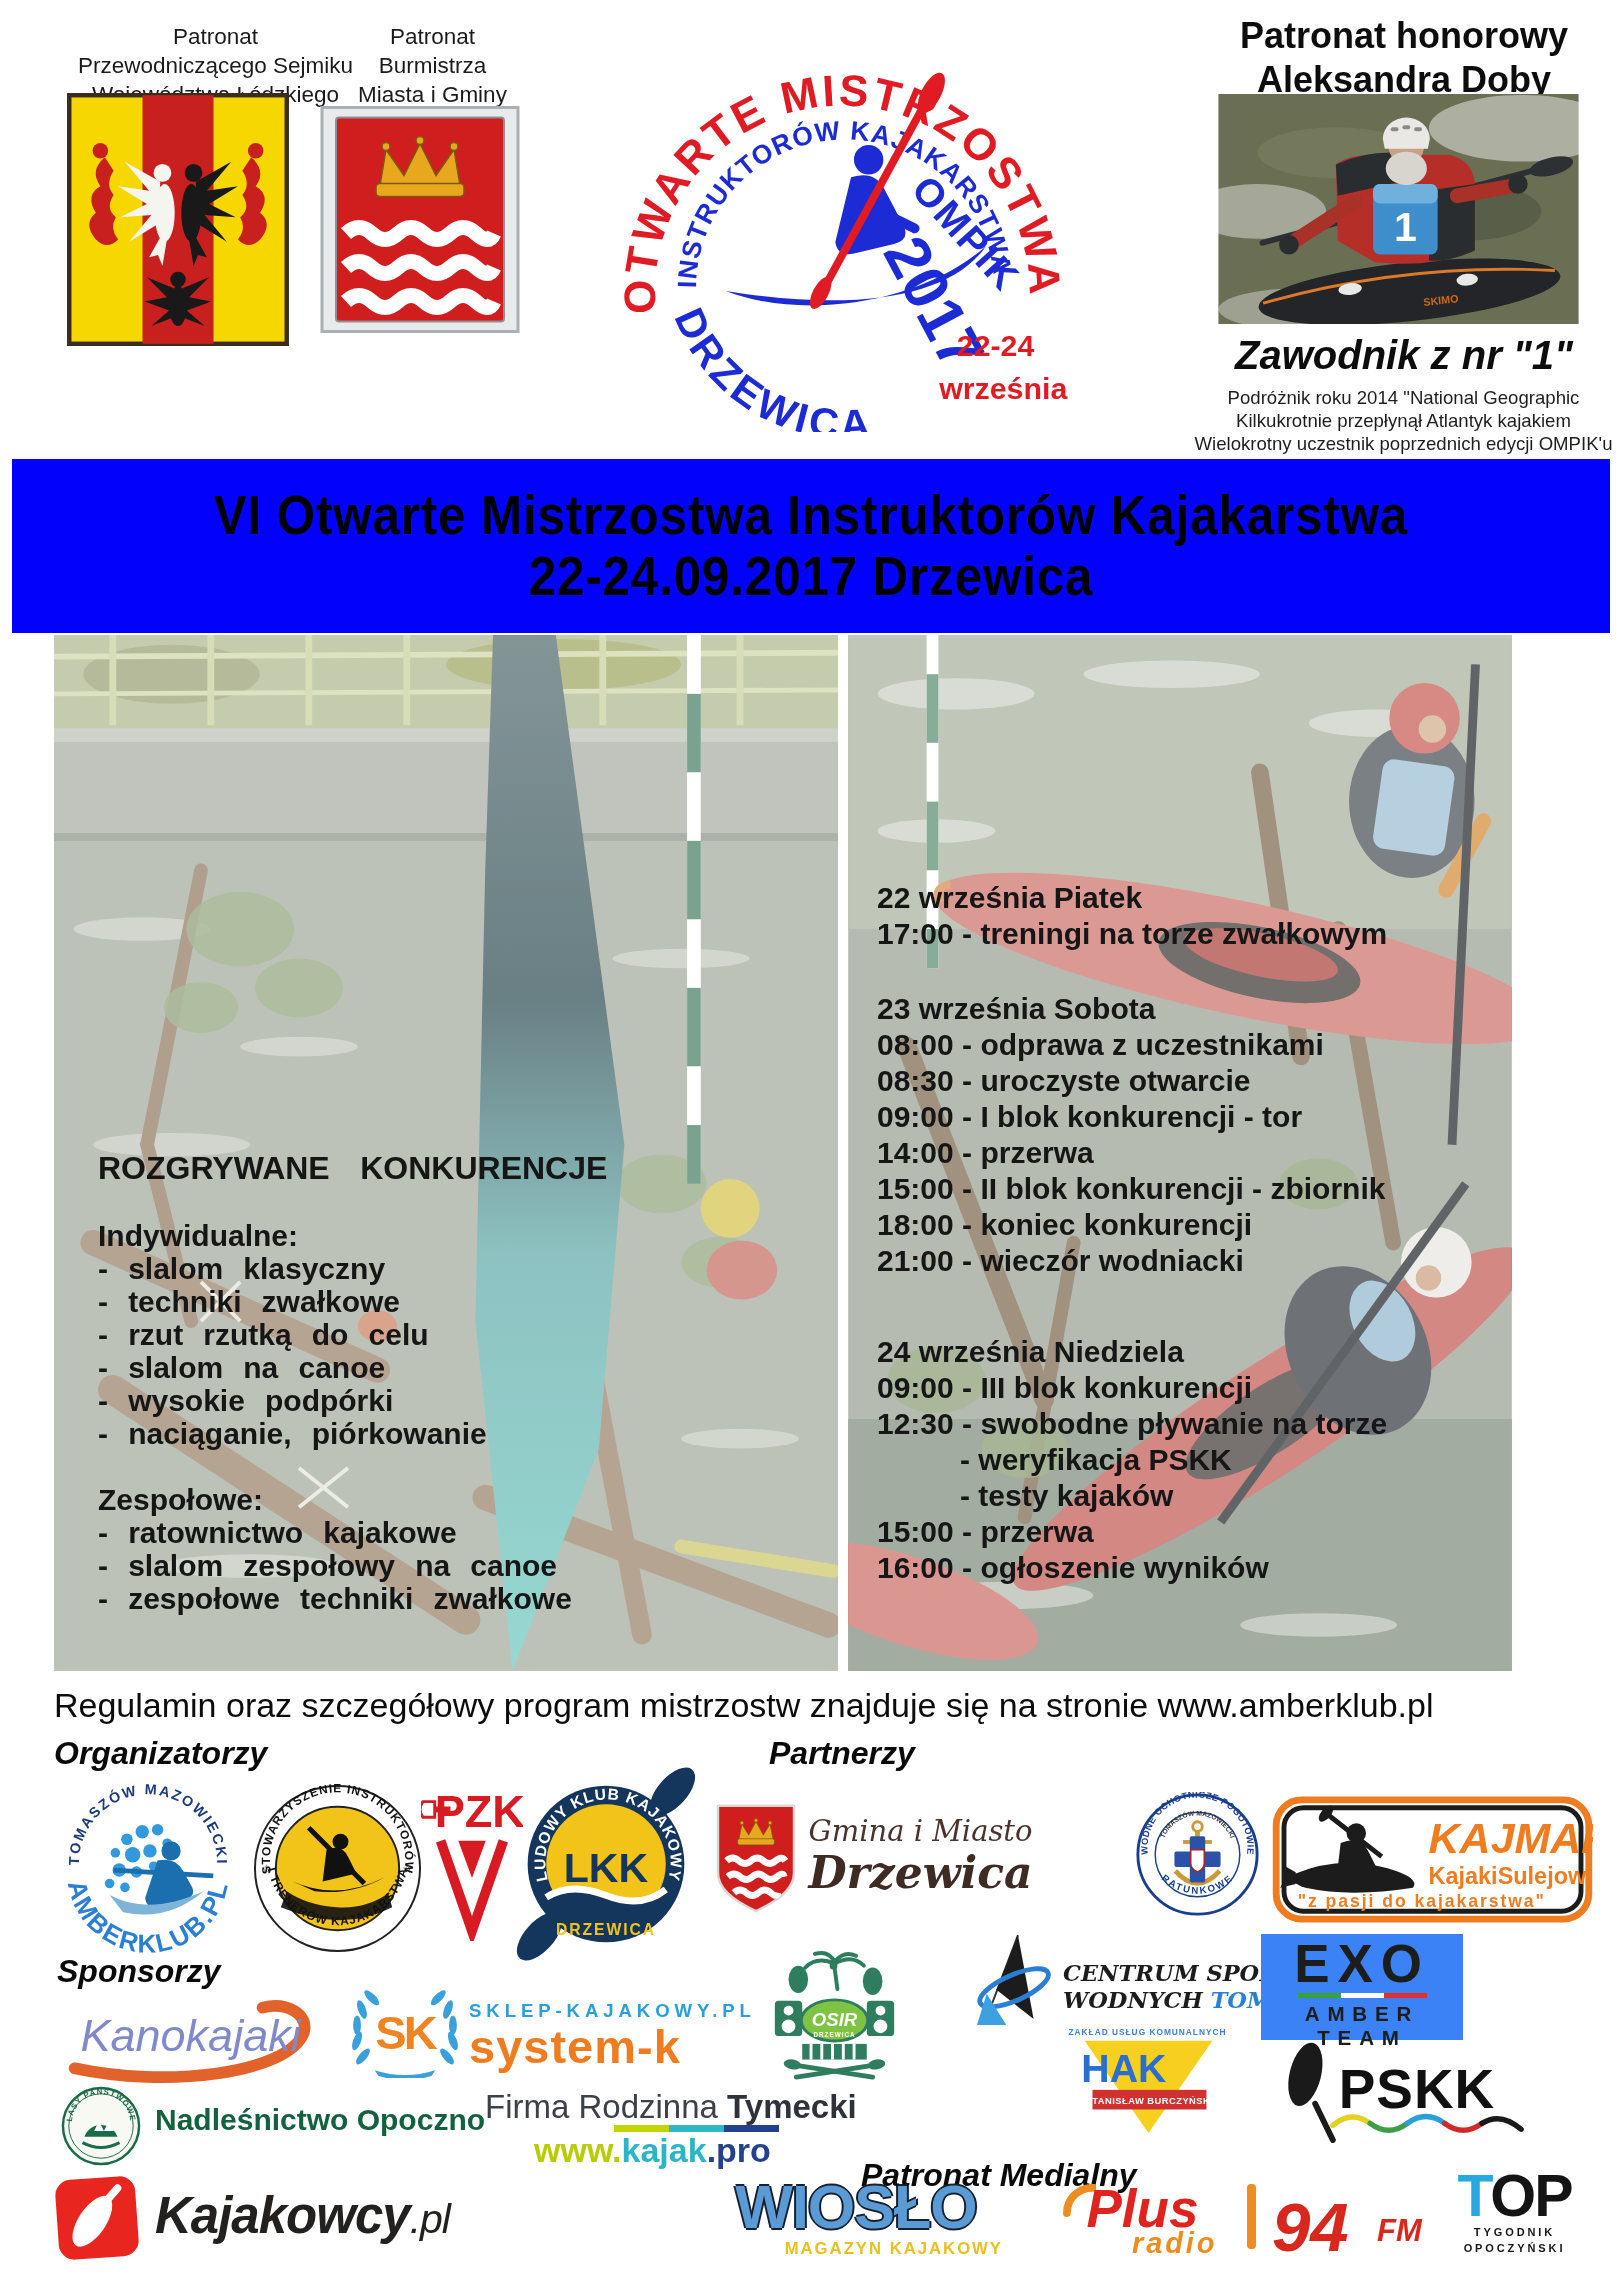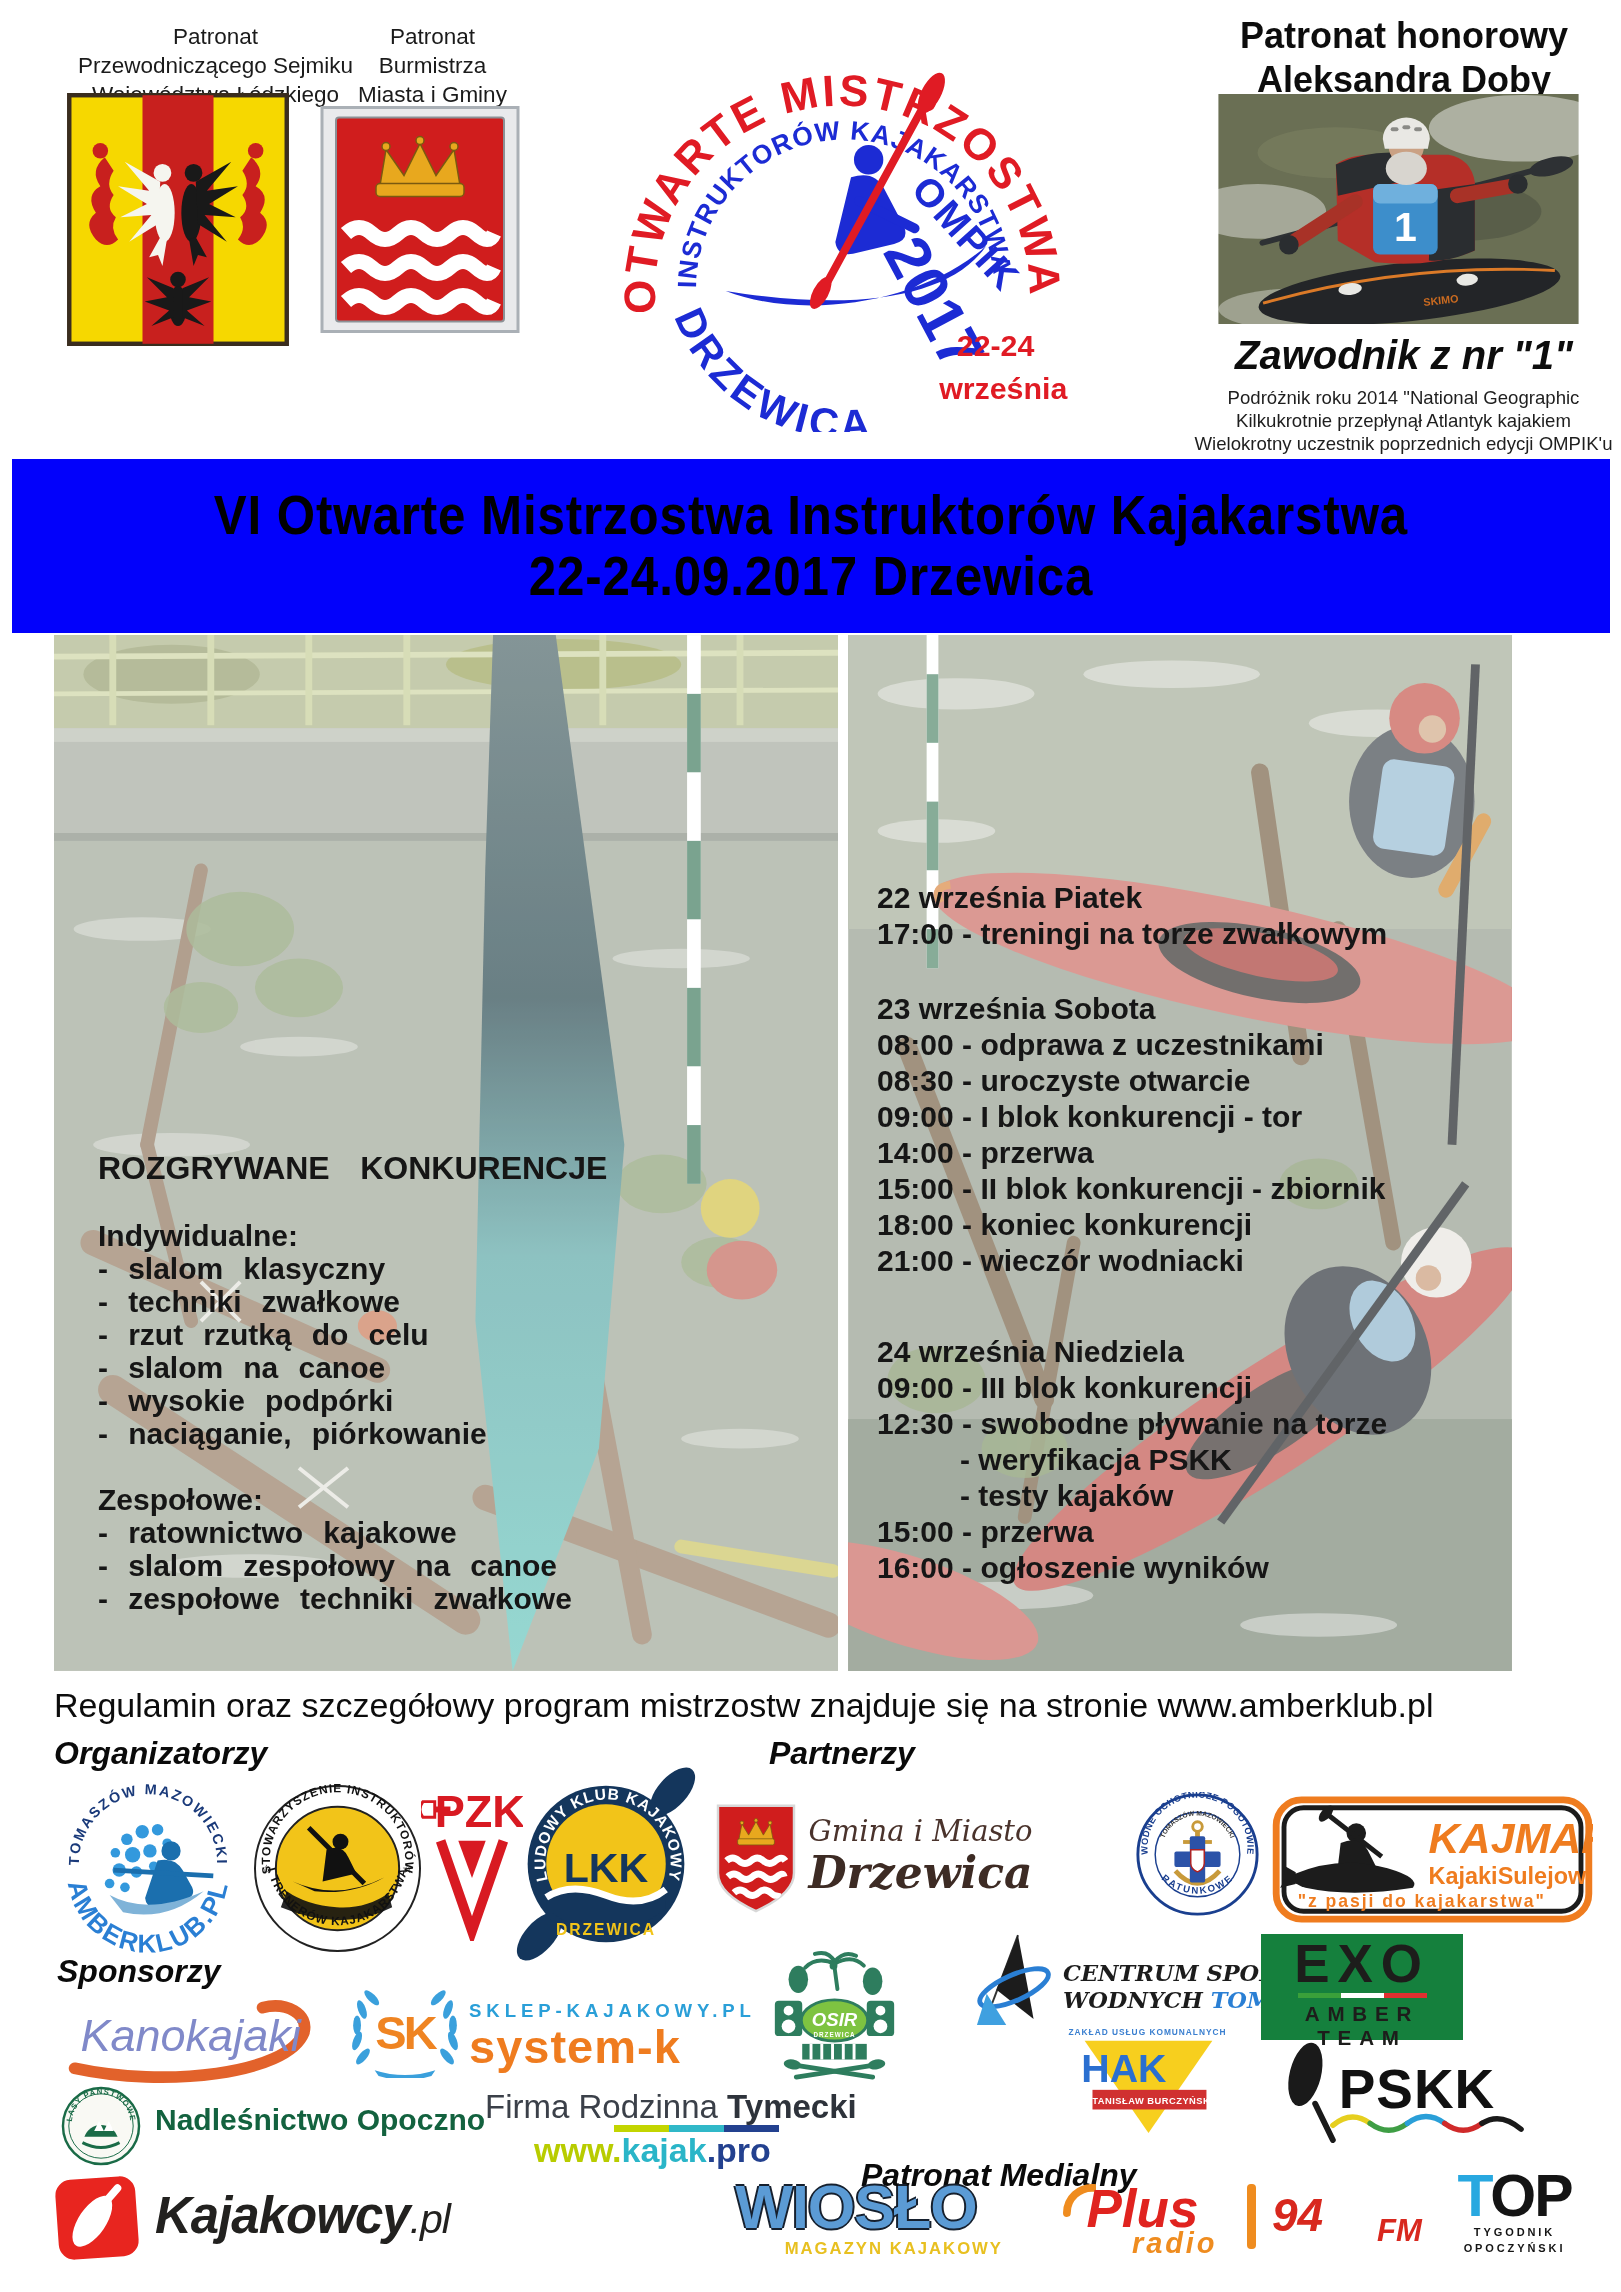--- a/index.html
+++ b/index.html
@@ -66,21 +66,21 @@
   .logo-kanokajaki{left:57px;top:1988px;width:279px;height:98px;}
   .logo-sk{left:345px;top:1988px;width:120px;height:90px;}
   .logo-systemk{left:469px;top:2000px;width:294px;}
   .logo-systemk .s1{font-size:18.6px;font-weight:bold;color:#2a9fd8;letter-spacing:4.9px;}
   .logo-systemk .s2{font-size:47px;font-weight:bold;color:#ef7c1f;letter-spacing:1px;line-height:49px;}
   .logo-osir{left:755px;top:1950px;width:159px;height:133px;}
   .logo-csw{left:975px;top:1933px;width:294px;height:94px;}
   .csw-text{position:absolute;left:88px;top:27.4px;font-family:"DejaVu Serif",serif;
             font-style:italic;font-weight:bold;font-size:22.5px;line-height:26.5px;color:#1c1c1c;white-space:nowrap;}
   .csw-text .blue{color:#2a7fd4;}
-  .logo-exo{left:1261px;top:1934px;width:202px;height:106px;background:#15803d;text-align:center;}
+  .logo-exo{left:1261px;top:1934px;width:202px;height:106px;background:#3b82f6;text-align:center;}
   .exo-name{font-size:53px;font-weight:800;color:#1d1d1b;letter-spacing:7.8px;line-height:55px;margin-top:2px;}
   .exo-bar{width:129px;height:4.9px;margin:2px auto 3.9px auto;display:flex;}
   .exo-bar div{flex:1;}
   .exo-team{font-size:20.6px;font-weight:bold;color:#1d1d1b;letter-spacing:7.8px;}
   .logo-hak{left:1063px;top:2025px;width:169px;height:112px;}
   .logo-pskk{left:1274px;top:2039px;width:253px;height:104px;}
   .logo-lasy{left:61px;top:2086px;width:80px;height:80px;}
   .logo-nadl{left:155px;top:2103px;font-size:30px;font-weight:bold;color:#13623f;}
   .logo-tymecki{left:485px;top:2088px;font-size:33px;color:#3b4049;}
   .logo-tymecki b{font-weight:bold;color:#2e333b;}
@@ -97,21 +97,21 @@
   .kw-text .pl{font-weight:400;font-size:41px;}
   .logo-wioslo{left:709px;top:2176px;width:294px;text-align:center;}
   .wioslo-name{font-size:61px;font-weight:800;line-height:63px;color:#5b9bd5;letter-spacing:-1px;
                text-shadow:2px 0 0 #16202e,-2px 0 0 #16202e,0 2px 0 #16202e,0 -2px 0 #16202e;}
   .wioslo-sub{font-size:16.7px;font-weight:bold;color:#e8c020;letter-spacing:2px;text-align:right;}
   .logo-plus{left:1063px;top:2172px;width:176px;height:84px;}
   .plus-name{position:absolute;left:23.5px;top:5.9px;font-size:53px;font-weight:800;font-style:italic;color:#e0231f;}
   .plus-sub{position:absolute;left:69px;top:55px;font-size:29px;font-weight:bold;font-style:italic;
             color:#ef8c1f;letter-spacing:2.9px;}
   .fm-bar{left:1247px;top:2184px;width:8.8px;height:65px;background:#ef8c1f;border-radius:3.9px;}
-  .fm-num{left:1272px;top:2188px;font-size:46px;font-weight:800;font-style:italic;color:#d8281e;}
+  .fm-num{left:1272px;top:2188px;font-size:69px;font-weight:800;font-style:italic;color:#d8281e;}
   .fm-band{left:1377px;top:2213px;font-size:31px;font-weight:800;font-style:italic;color:#d8281e;}
   .logo-top{left:1451px;top:2168px;width:127px;text-align:center;}
   .top-name{font-size:59px;font-weight:800;line-height:57px;letter-spacing:-2px;}
   .top-name .t{color:#28a8e0;}
   .top-name .op{color:#141414;}
   .top-sub{font-size:11px;font-weight:bold;color:#141414;letter-spacing:2.9px;line-height:15.7px;}
 </style>
 </head>
 <body>
 

